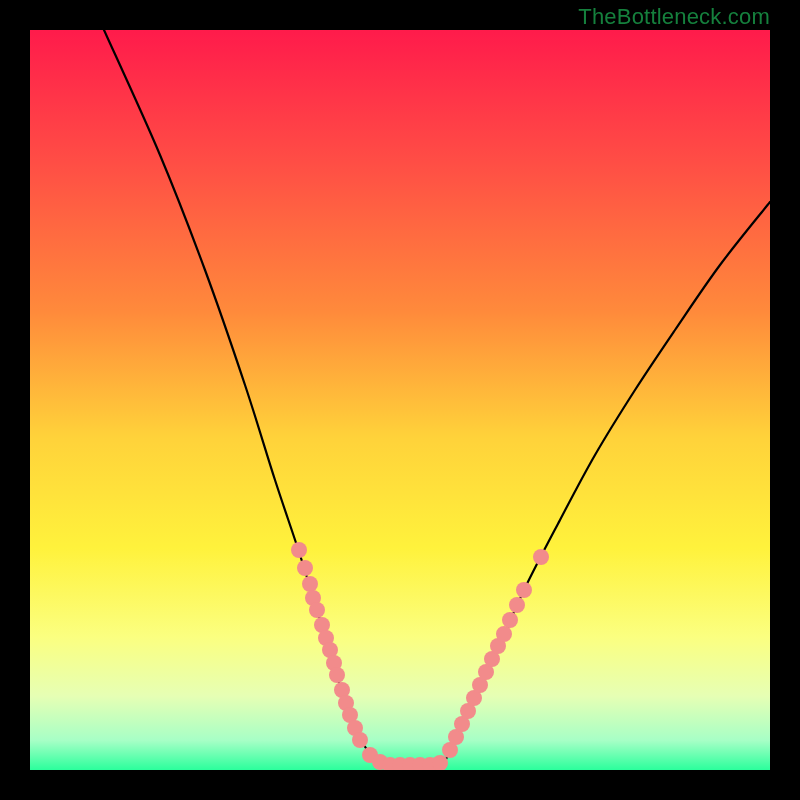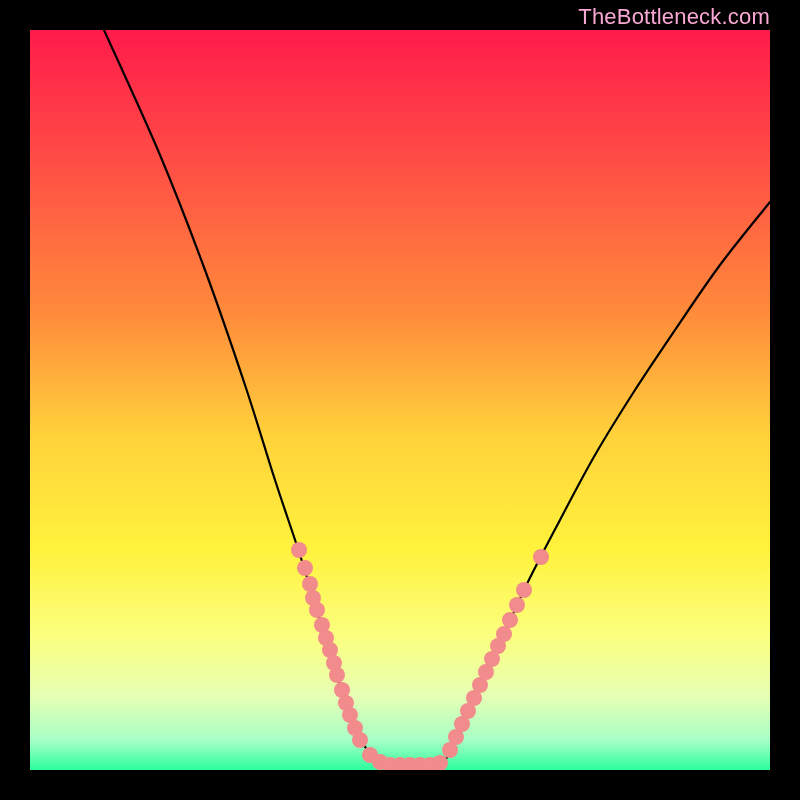--- a/index.html
+++ b/index.html
@@ -29,21 +29,21 @@
     position: absolute;
     left: 0; top: 0;
     width: 100%;
     height: 100%;
     pointer-events: none;
   }
   .watermark {
     position: absolute;
     top: 4px;
     right: 30px;
-    color: #f9a8d4;
+    color: #15803d;
     font-size: 22px;
     letter-spacing: 0.2px;
     font-weight: 500;
   }
 </style>
 </head>
 <body>
 
 <div class="watermark">TheBottleneck.com</div>
 

